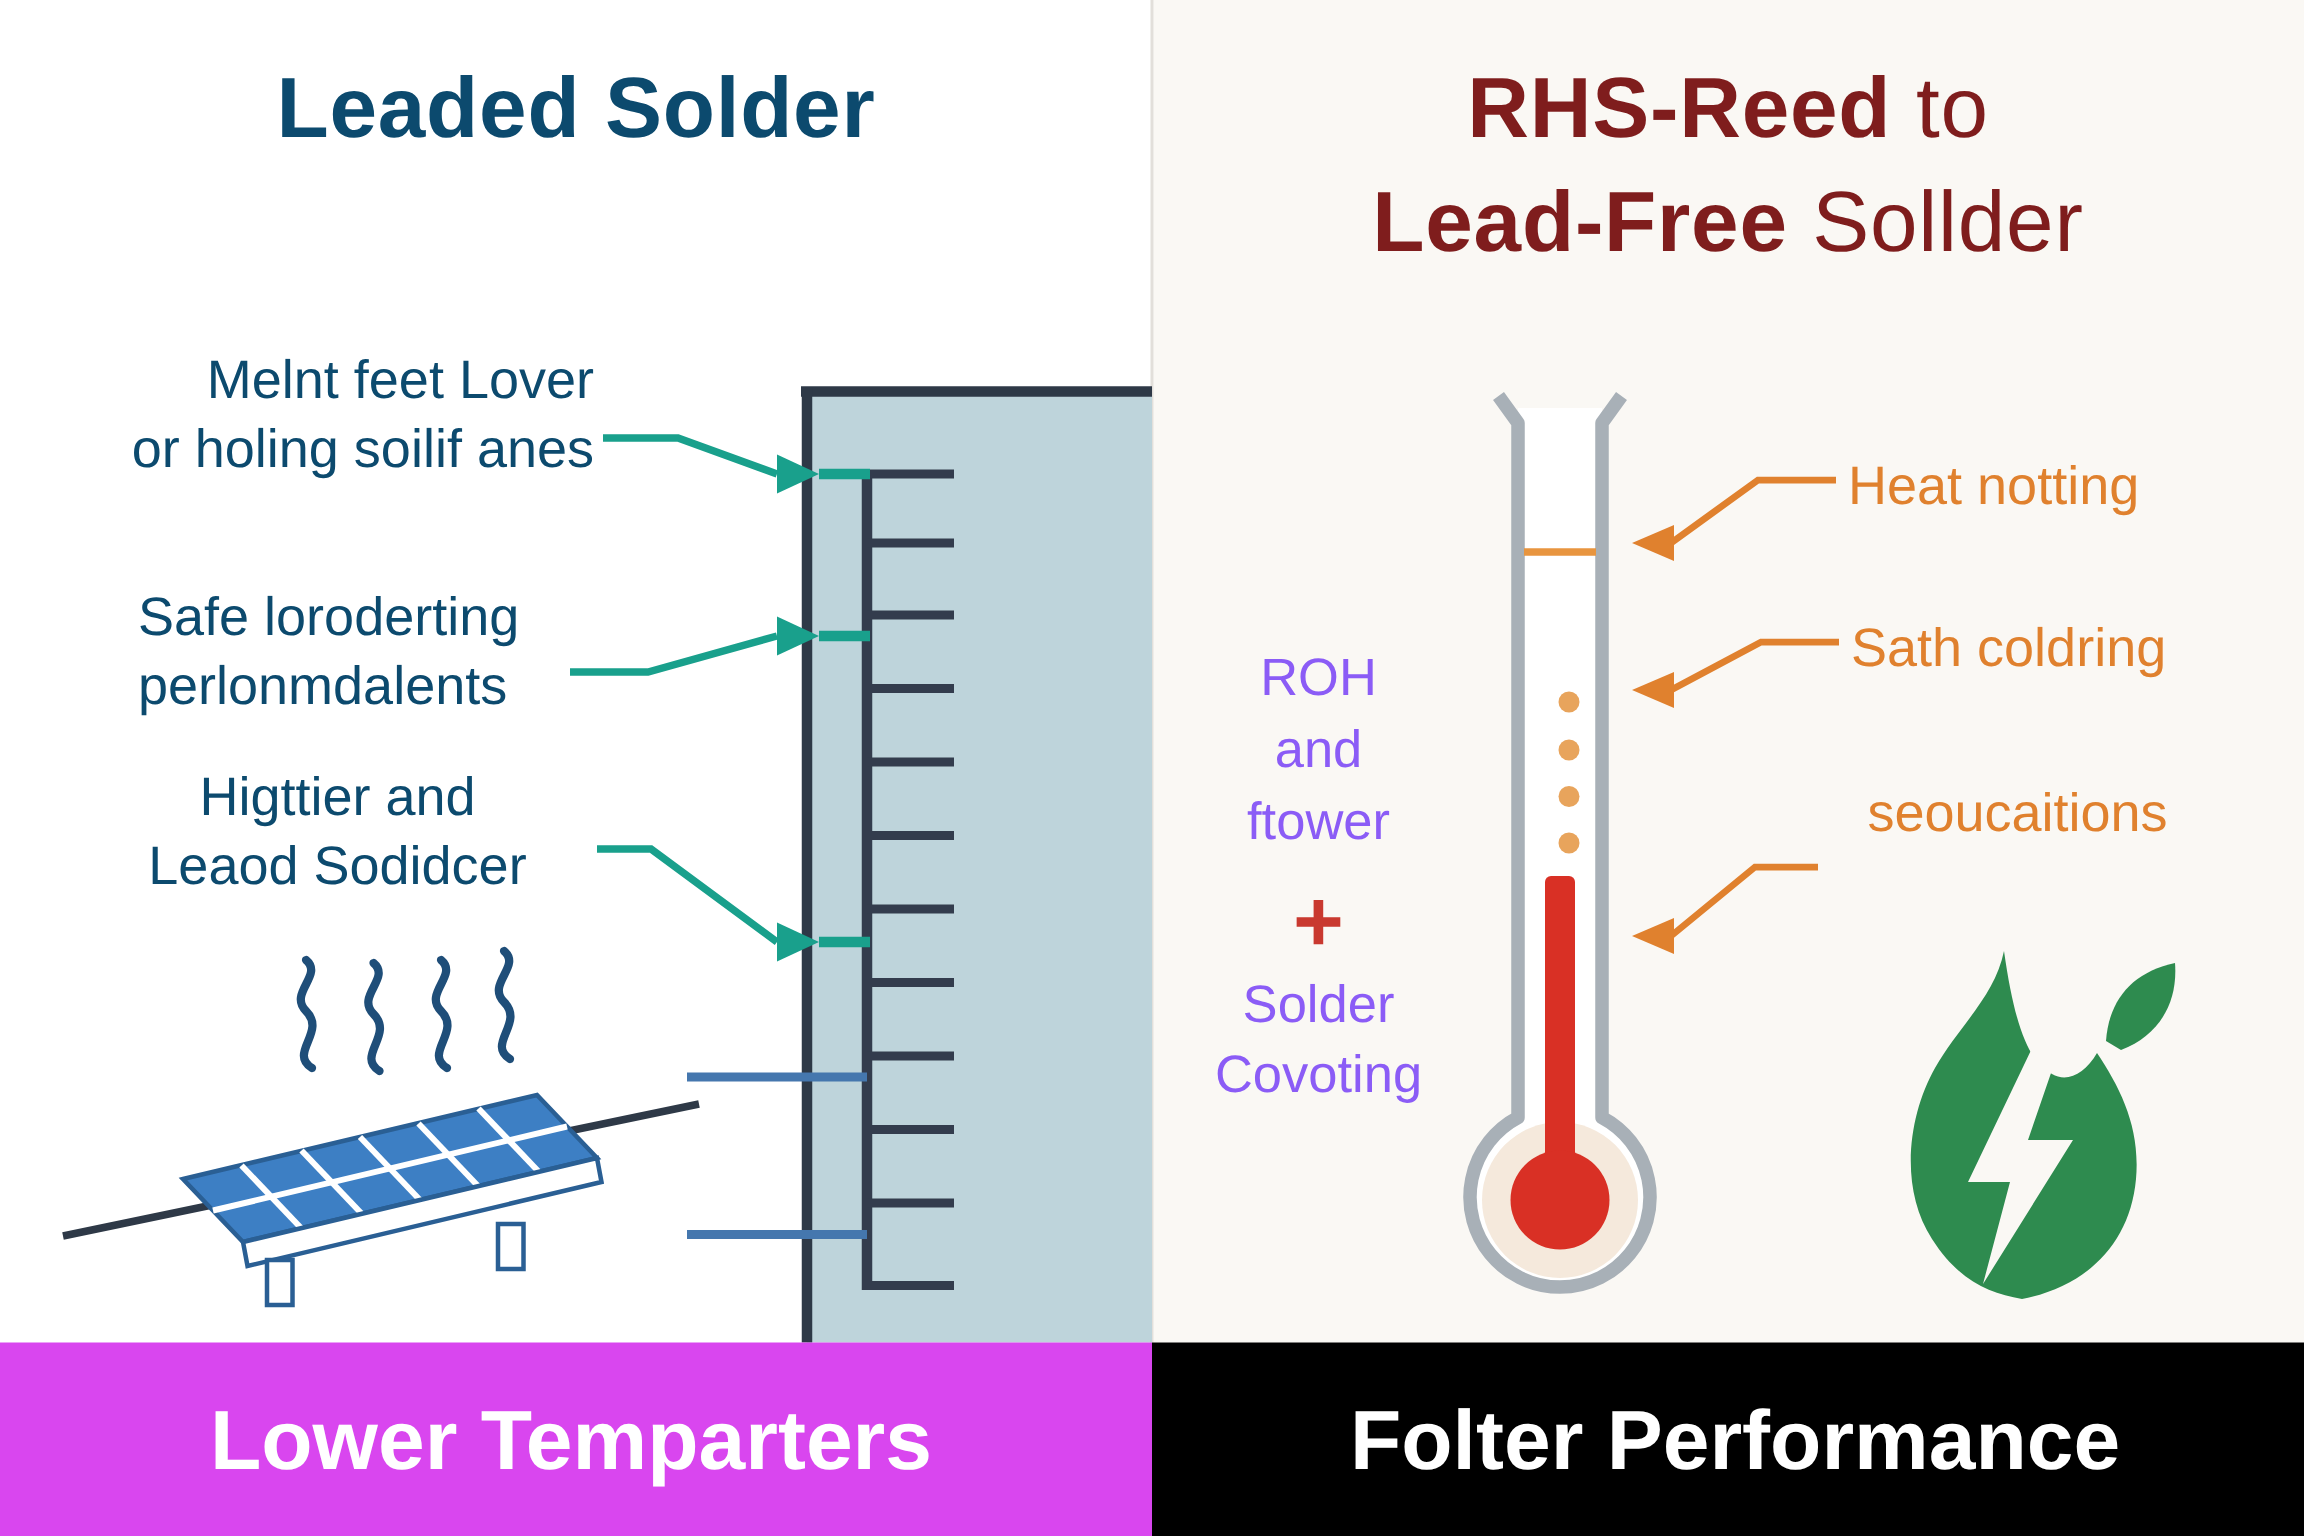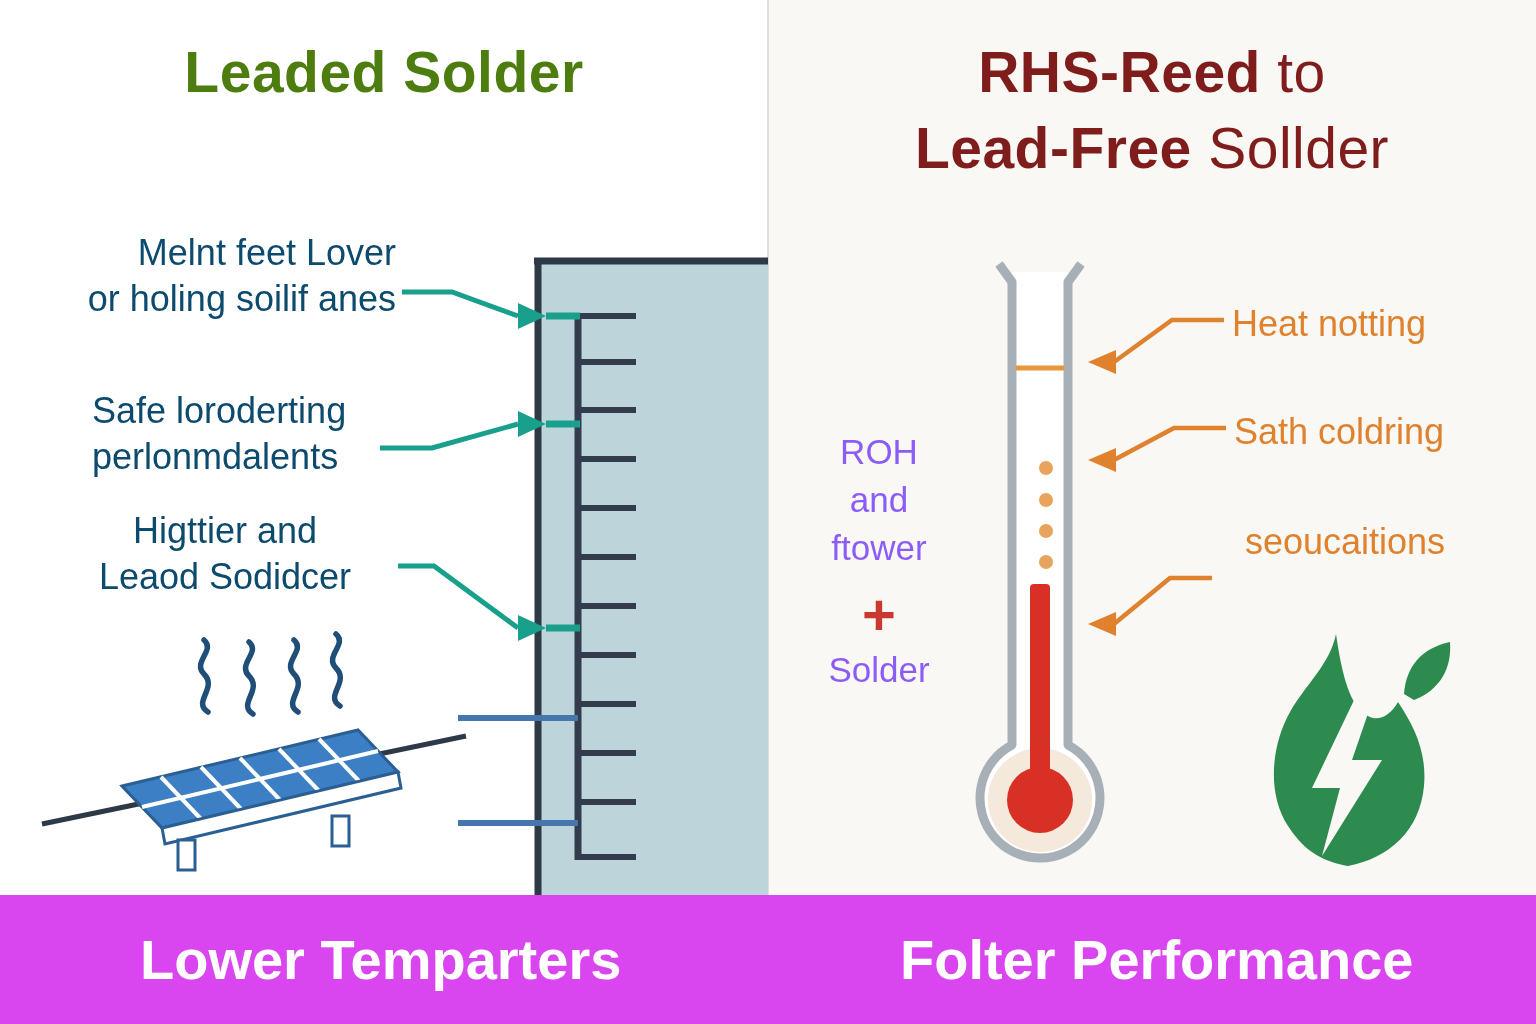--- a/index.html
+++ b/index.html
@@ -6,21 +6,21 @@
   .canvas {
     position:relative; width:1536px; height:1024px;
     background:#ffffff; overflow:hidden;
     font-family:"Liberation Sans", sans-serif;
   }
   .right-bg { position:absolute; left:769px; top:0; width:767px; height:895px; background:#FAF8F4; }
   .divider  { position:absolute; left:767px; top:0; width:2px; height:895px; background:#E2DFDA; }
 
   .panel-title {
     position:absolute; top:34px; width:768px; text-align:center;
-    font-size:57px; font-weight:700; color:#4d7c0f; line-height:76px; letter-spacing:0.5px;
+    font-size:57px; font-weight:700; color:#0c4a6e; line-height:76px; letter-spacing:0.5px;
   }
   .panel-title.left-t { left:0; }
   .panel-title.right-t { left:768px; color:#7f1d1d; }
   .panel-title .reg { font-weight:400; }
 
   .lbl { position:absolute; font-size:36px; line-height:46px; color:#0c4a6e; font-weight:500; }
   #lbl-melt   { left:44px;  top:230px; width:352px; text-align:right; }
   #lbl-safe   { left:92px;  top:388px; width:310px; text-align:left; }
   #lbl-higher { left:76px;  top:508px; width:298px; text-align:center; }
 
@@ -33,21 +33,21 @@
   #rohs    { left:788px; top:428px; width:182px; font-size:35px; line-height:48px; }
   #plus    { left:788px; top:584px; width:182px; font-size:58px; font-weight:700; color:#C9392F; line-height:62px; }
   #coating { left:778px; top:646px; width:202px; font-size:35px; line-height:47px; }
 
   .banner {
     position:absolute; top:895px; width:768px; height:129px;
     display:flex; align-items:center; box-sizing:border-box;
     color:#ffffff; font-weight:700; font-size:56px;
   }
   .banner.b-left  { left:0;    background:#d946ef; padding-left:140px; }
-  .banner.b-right { left:768px; background:#d946ef; padding-left:132px; }
+  .banner.b-right { left:768px; background:#000000; padding-left:132px; }
 
   svg.art { position:absolute; left:0; top:0; }
 </style>
 </head>
 <body>
 
 <div class="canvas">
 
   <div class="right-bg"></div>
   <div class="divider"></div>
@@ -185,20 +185,21 @@
   <div class="center-text" id="rohs">
     <div>ROH</div>
     <div>and</div>
     <div>ftower</div>
   </div>
 
   <div class="center-text" id="plus">+</div>
 
   <div class="center-text" id="coating">
     <div>Solder</div>
+    <div>Covoting</div>
   </div>
 
   <div class="olbl" id="lbl-heat">Heat notting</div>
   <div class="olbl" id="lbl-bath">Sath coldring</div>
   <div class="olbl" id="lbl-cooling">
     <div>seoucaitions</div>
   </div>
 
   <div class="banner b-left">
     <span>Lower Temparters</span>

